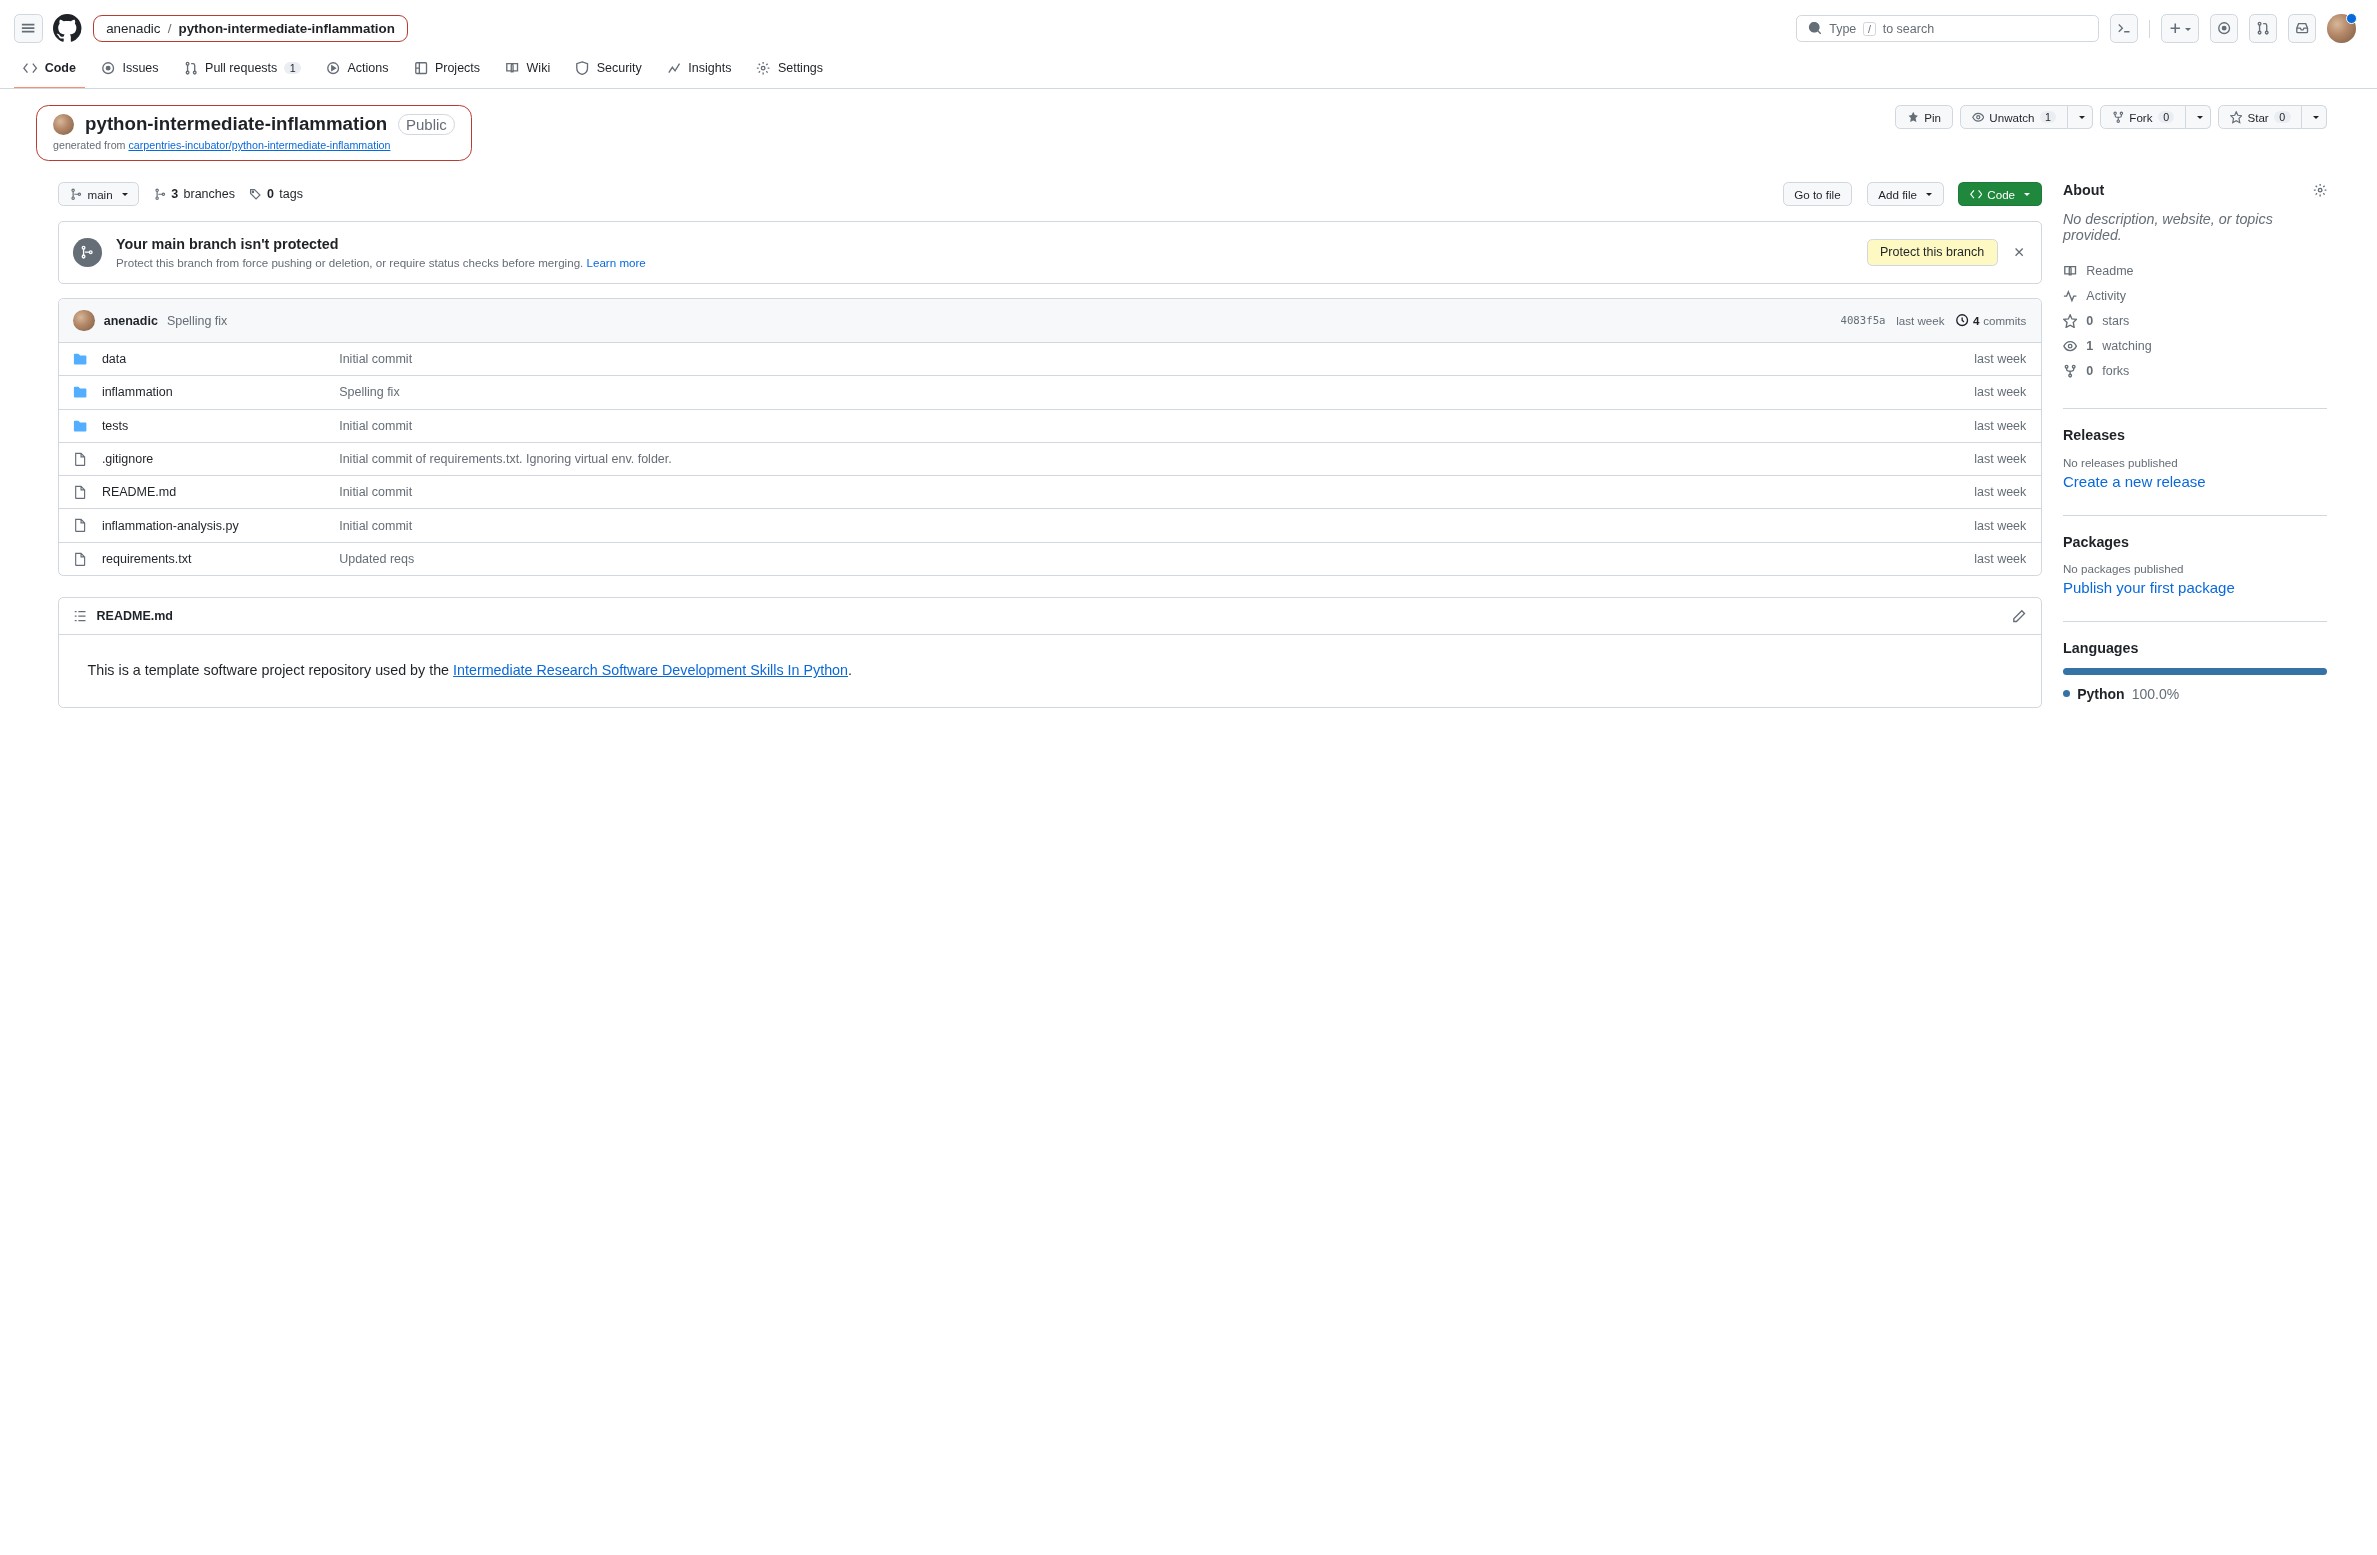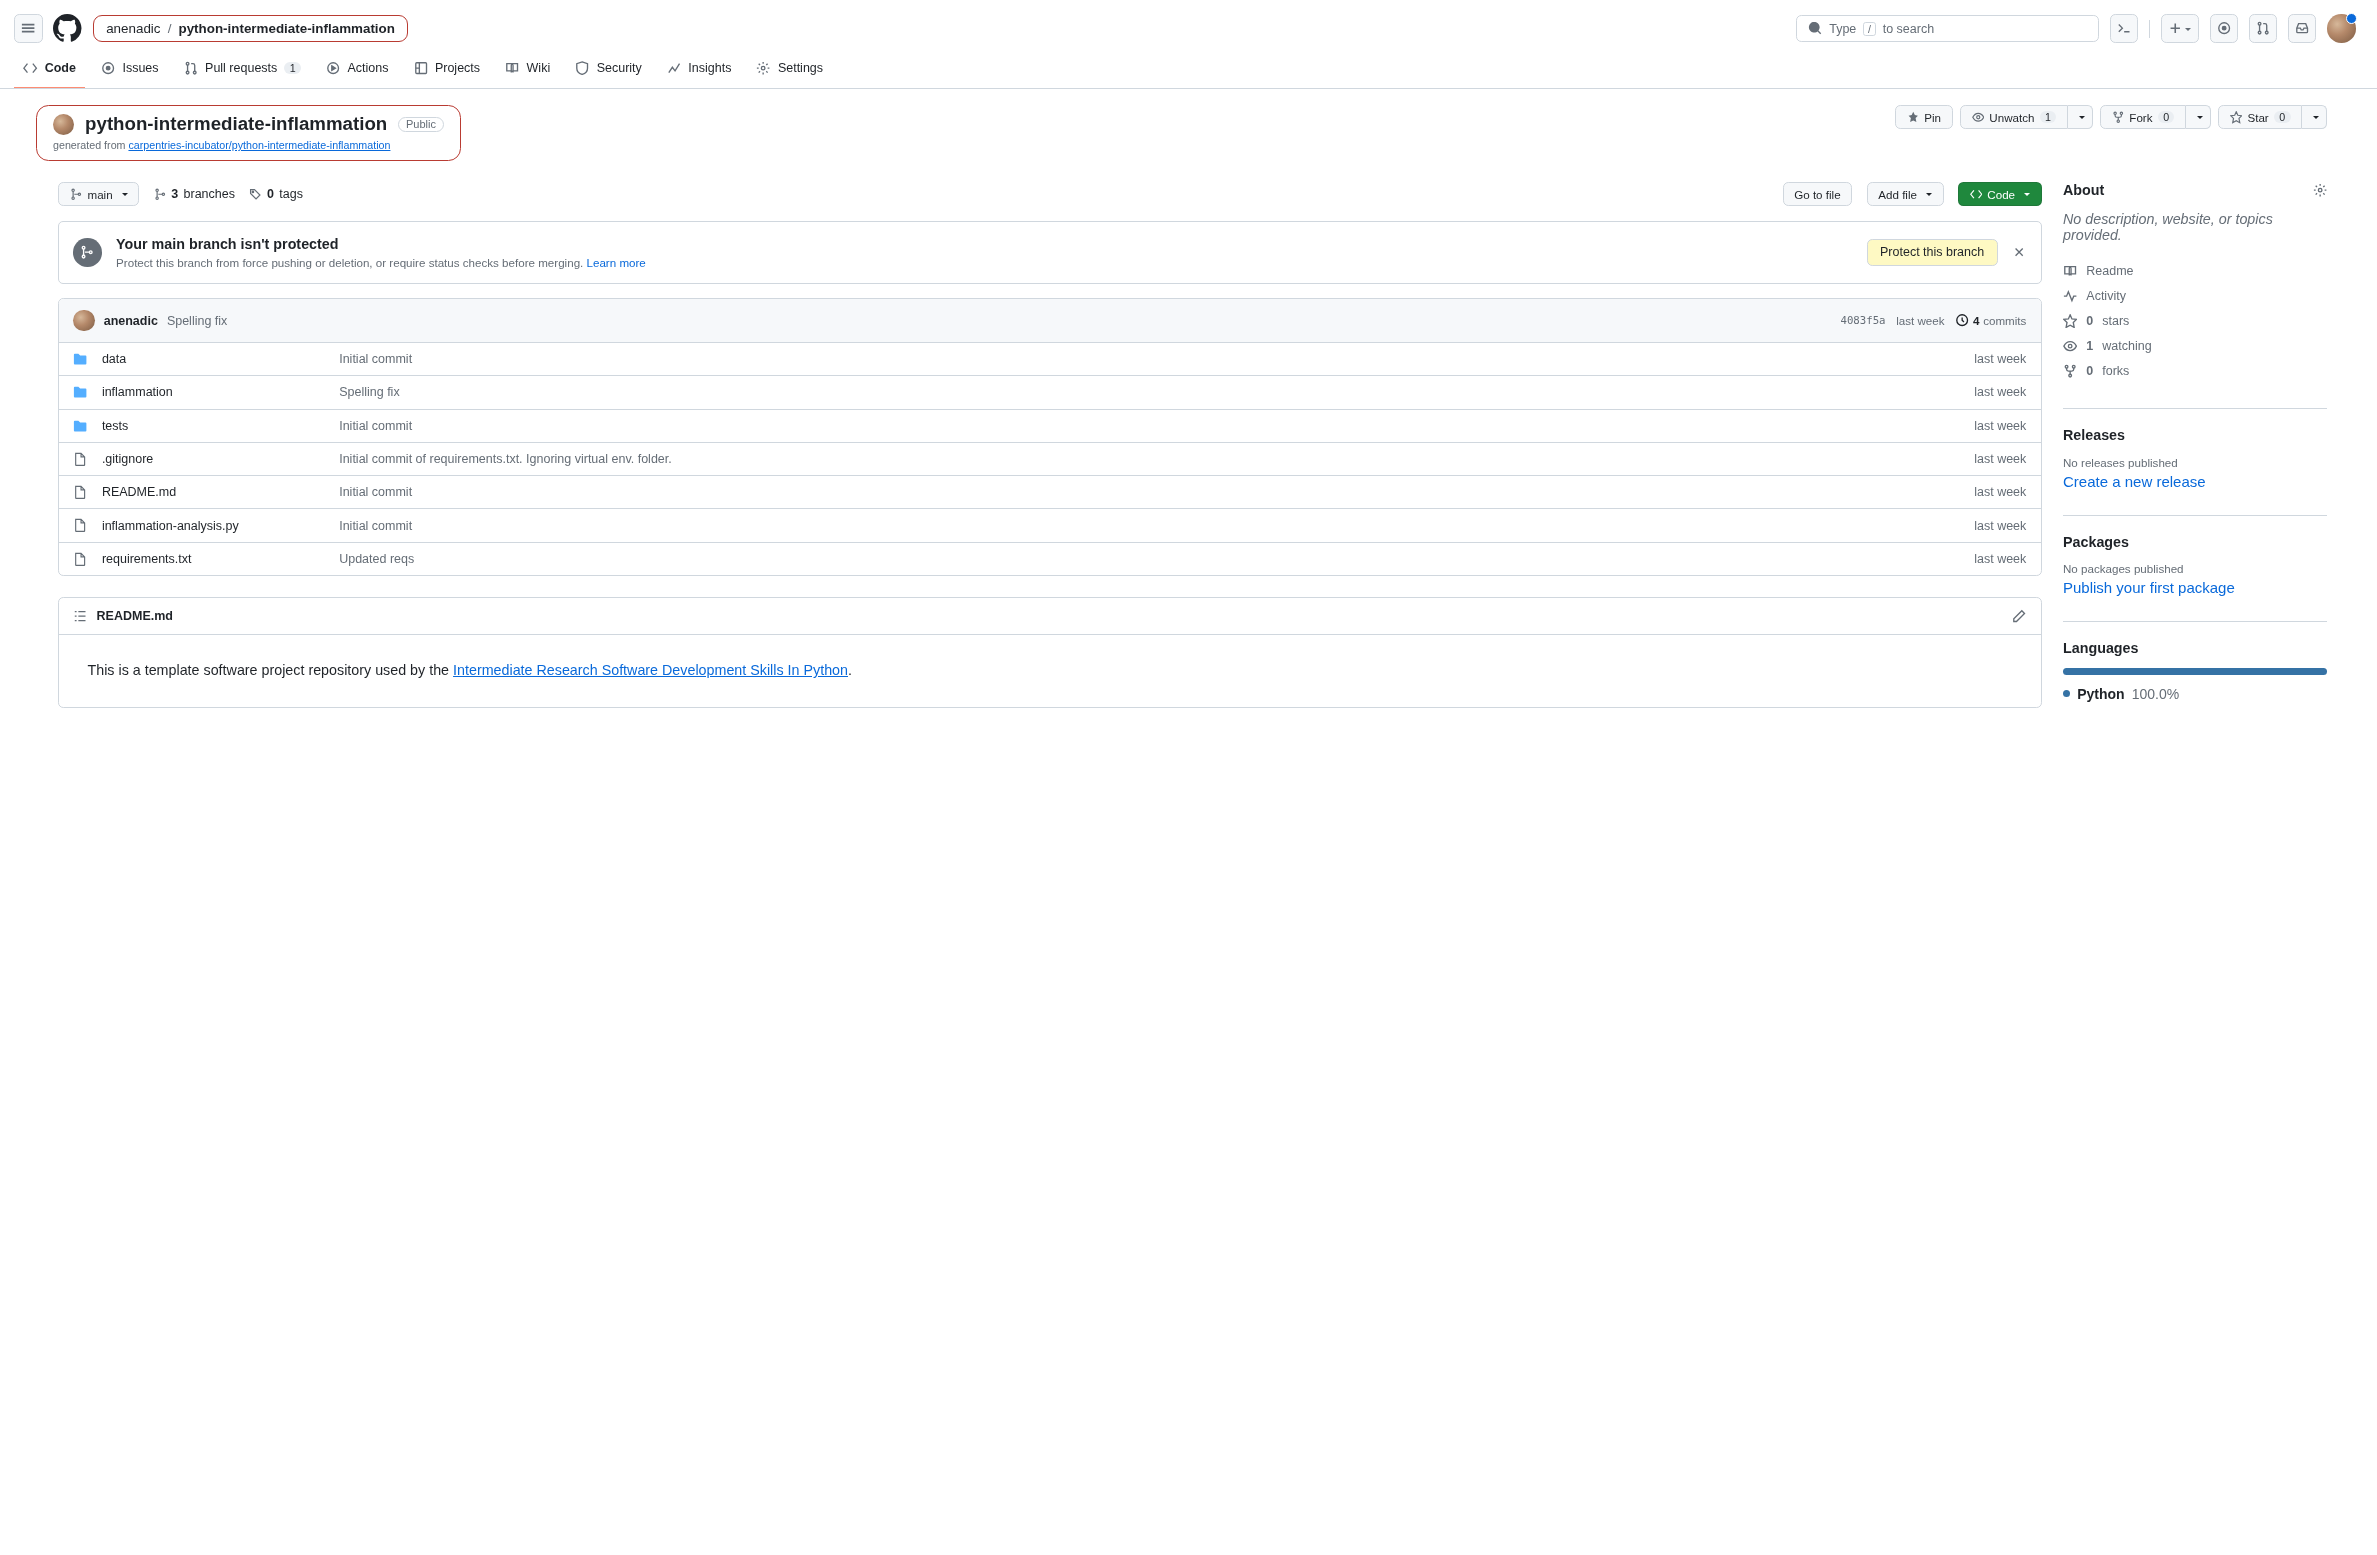--- a/index.html
+++ b/index.html
@@ -26,21 +26,21 @@
 .repo-nav { display:flex; align-items:center; gap: 7.1px; padding: 10.7px 14.3px 0 14.3px; border-bottom:0.9px solid #d0d7de; }
 .repo-tab { display:flex; align-items:center; gap:7.1px; padding: 7.1px 9px 12.5px 9px; color:#1f2328; border-bottom: 1.8px solid transparent; font-size:12.5px; }
 .repo-tab.active { border-bottom-color: #fd8c73; font-weight:600; }
 .repo-tab .cnt { background:#eaeef2; border-radius:890px; padding:0 5.3px; font-size:10.7px; font-weight:500; }
 
 
 .title-block { margin: 16px 50px 0 36px; border: 1.8px solid #b93b32; border-radius: 12.5px; padding: 7.1px 16px 9px 16px; display:inline-block; }
 .title-row { display:flex; align-items:center; gap:10.7px; }
 .avatar-sm { width:21.4px; height:21.4px; border-radius:50%; background: radial-gradient(circle at 35% 35%, #d6b89a 0%, #b5896a 40%, #7a5a42 100%); }
 .repo-title { font-size: 18.7px; font-weight:600; }
-.badge-public { border:0.9px solid #d0d7de; border-radius:890px; padding:0.9px 7.1px; font-size:11px; color:#656d76; }
+.badge-public { border:0.9px solid #d0d7de; border-radius:890px; padding:0.9px 7.1px; font-size:15px; color:#656d76; }
 .gen-from { color:#656d76; font-size:10.7px; margin-top:3.6px; }
 .gen-from a { color:#0969da; text-decoration: underline; }
 
 .title-actions { display:flex; align-items:center; gap:7.1px; margin-top: 16px; margin-right:50px; }
 .btn { border:0.9px solid #d0d7de; border-radius:5.3px; background:#f6f8fa; padding:4.5px 10.7px; font-size:11.6px; display:flex; align-items:center; gap:5.3px; font-weight:500; }
 .btn .cnt { background:#eaeef2; border-radius:890px; padding:0 5.3px; font-size:10.7px; }
 .btn-split-r { border-top-right-radius:0; border-bottom-right-radius:0; }
 .btn-split-l { border-top-left-radius:0; border-bottom-left-radius:0; border-left:0; padding:4.5px 7.1px; }
 
 

